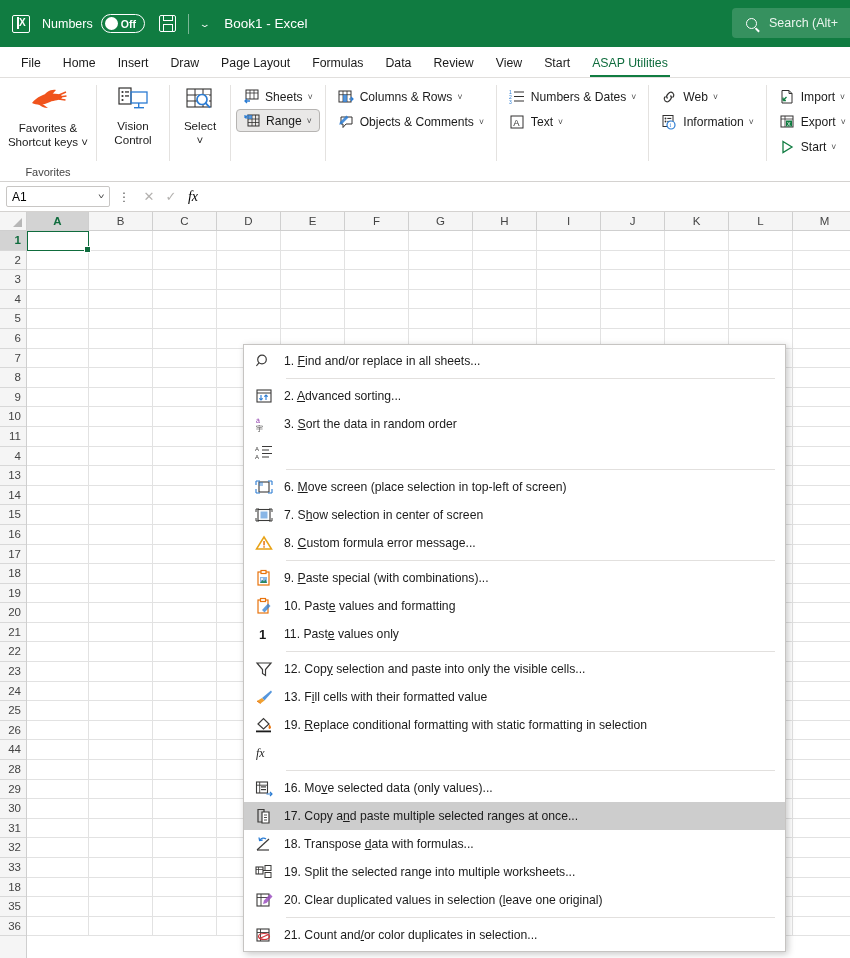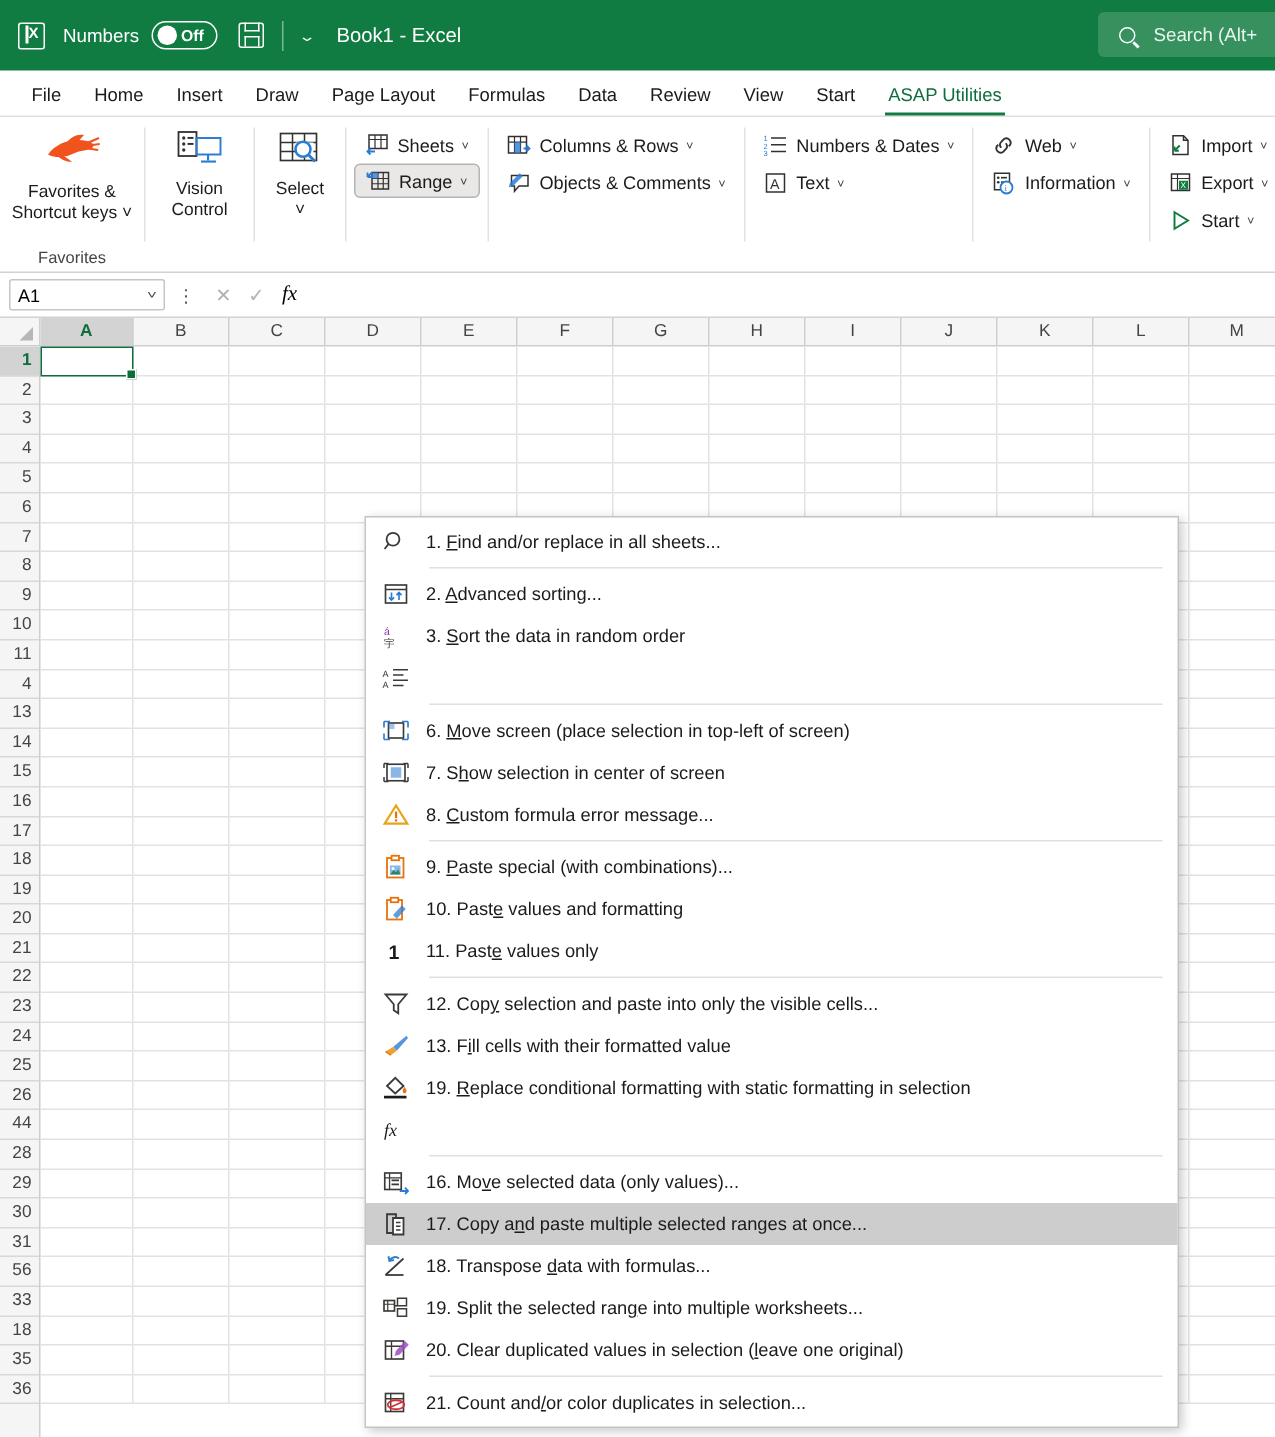--- a/index.html
+++ b/index.html
@@ -512,21 +512,21 @@
         <div class="rh">22</div>
         <div class="rh">23</div>
         <div class="rh">24</div>
         <div class="rh">25</div>
         <div class="rh">26</div>
         <div class="rh">44</div>
         <div class="rh">28</div>
         <div class="rh">29</div>
         <div class="rh">30</div>
         <div class="rh">31</div>
-        <div class="rh">56</div>
+        <div class="rh">32</div>
         <div class="rh">33</div>
         <div class="rh">18</div>
         <div class="rh">35</div>
         <div class="rh">36</div>
       </div>
     <div id="cells">
       <div id="active-cell"></div>
     <div class="grow">
           <div class="gcell" style="width: 62px;"></div>
           <div class="gcell" style="width: 64px;"></div>

